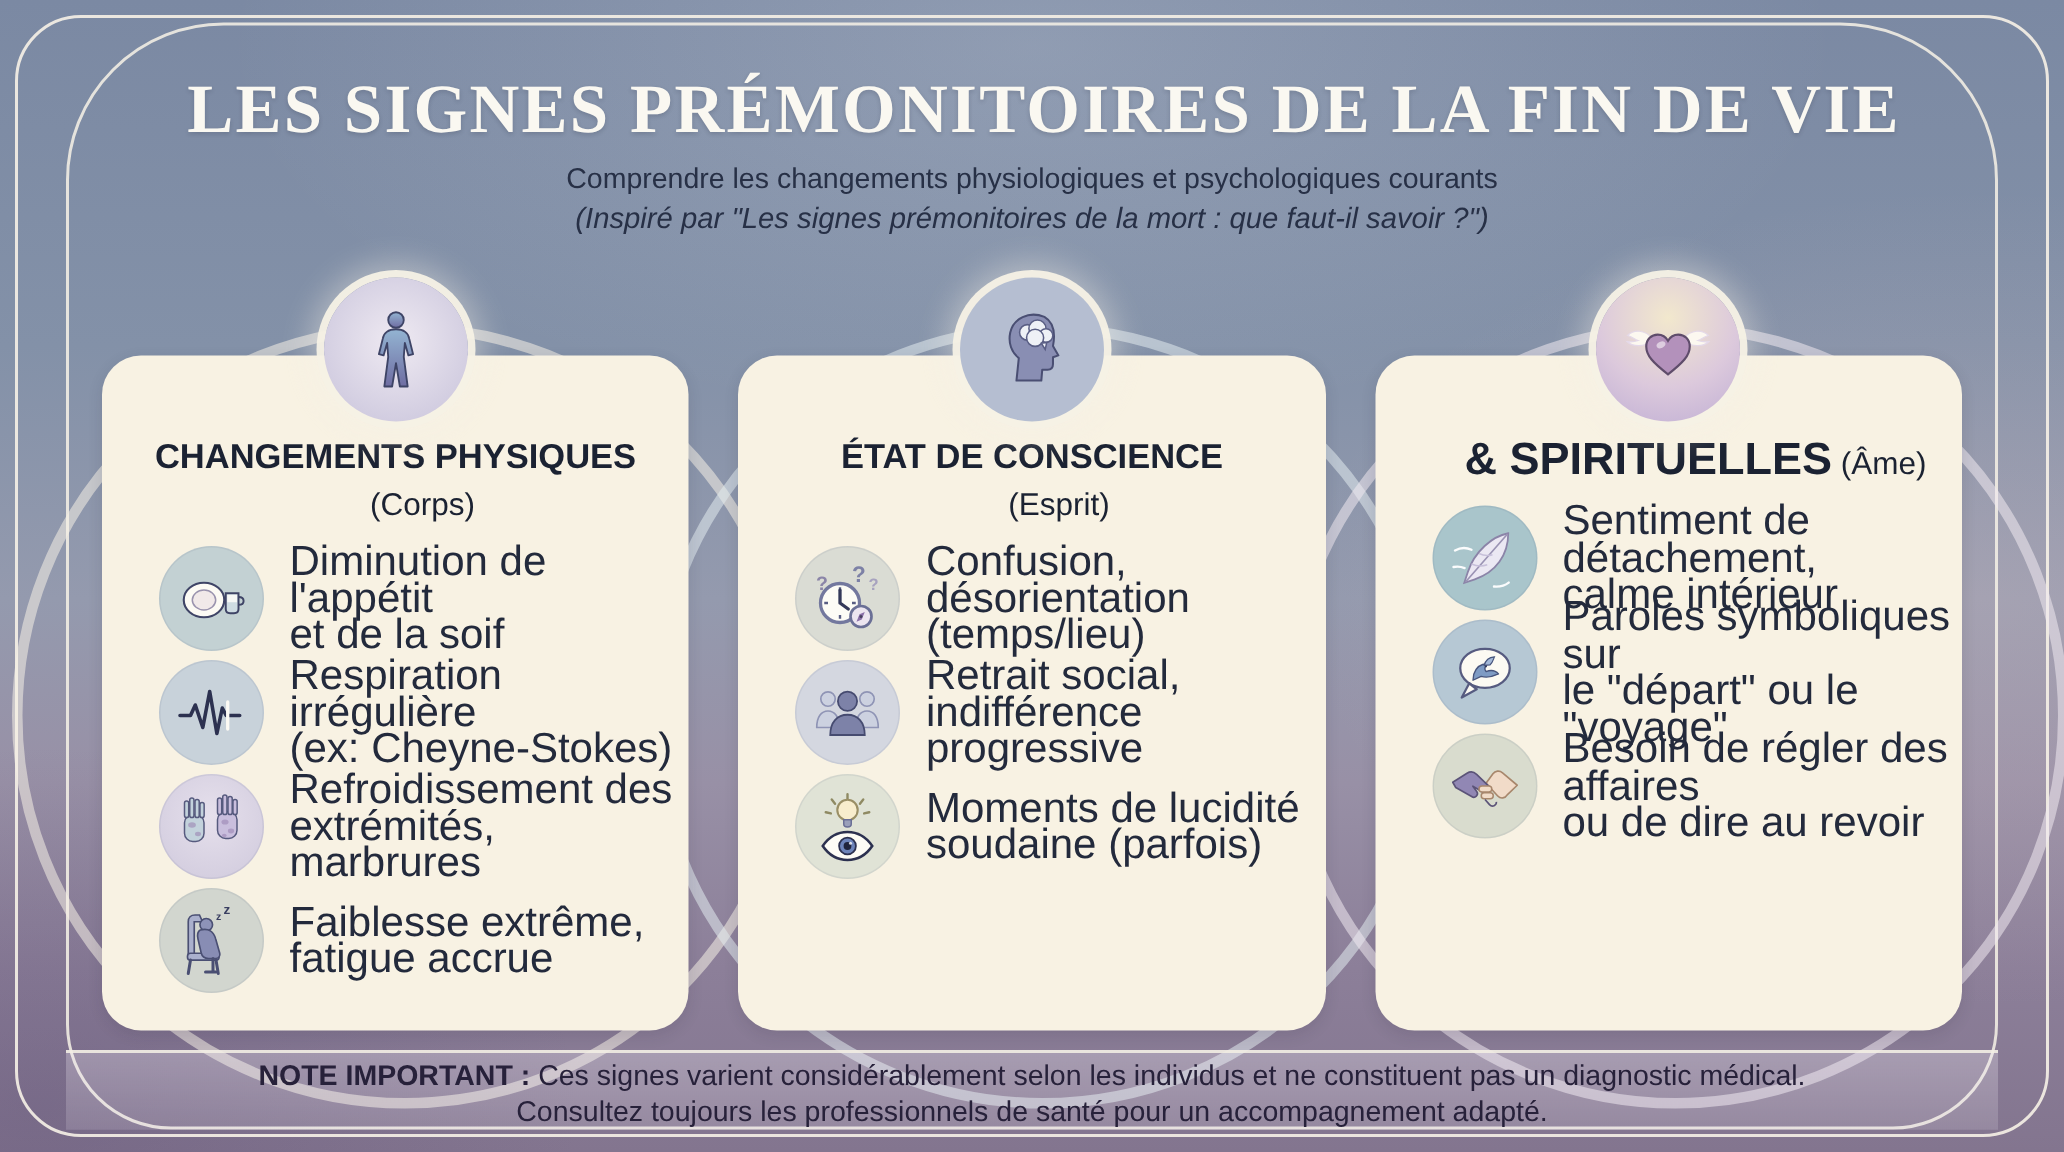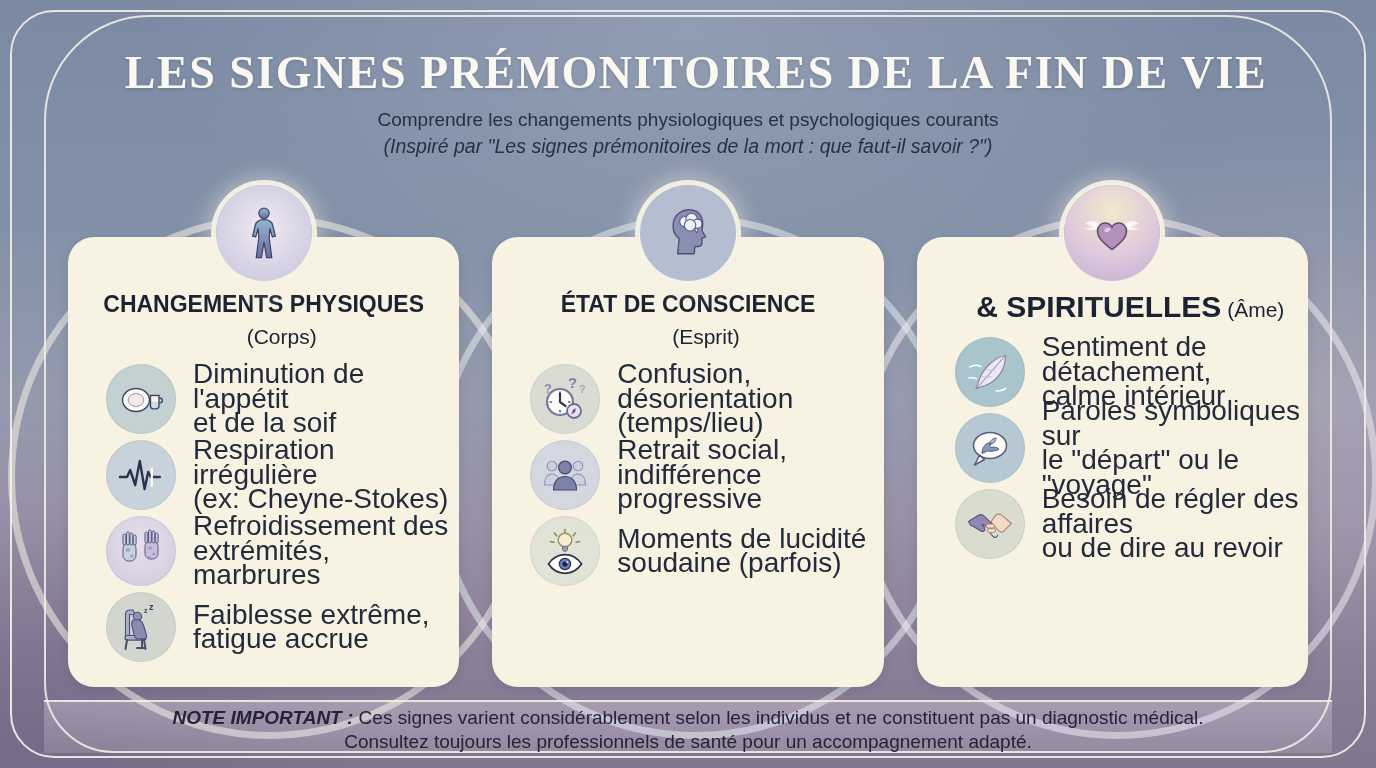--- a/index.html
+++ b/index.html
@@ -45,21 +45,21 @@
   .bg-c2i1{background:#8d93bd;} .bg-c2i2{background:#dadcd4;} .bg-c2i3{background:#d4d7e0;} .bg-c2i4{background:#e0e3d6;}
   .bg-c3i1{background:radial-gradient(circle at 50% 35%,#f0e7d4,#cdc5dd);} .bg-c3i2{background:#a9c5cb;}
   .bg-c3i3{background:#b6c8d4;} .bg-c3i4{background:#d9dcce;}
 
   footer{position:absolute;left:44px;right:44px;top:700px;bottom:15px;z-index:2;
     border-top:2px solid rgba(243,238,228,.9);
     background:linear-gradient(180deg,rgba(240,234,243,.30),rgba(240,234,243,.16));
     text-align:center;color:#27213a;}
   .foot-line{margin:0;font-size:19px;line-height:24px;font-weight:500;}
   .foot-line:first-child{margin-top:4px;}
-  .foot-label{font-weight:700;font-style:italic;}
+  .foot-label{font-weight:700;}
   svg text{font-family:"Liberation Sans",sans-serif;}
 </style>
 </head>
 <body>
 
 <div class="stage">
   <div class="frame-outer"></div>
   <div class="frame-inner"></div>
   <div class="ring ring1"></div>
   <div class="ring ring2"></div>

